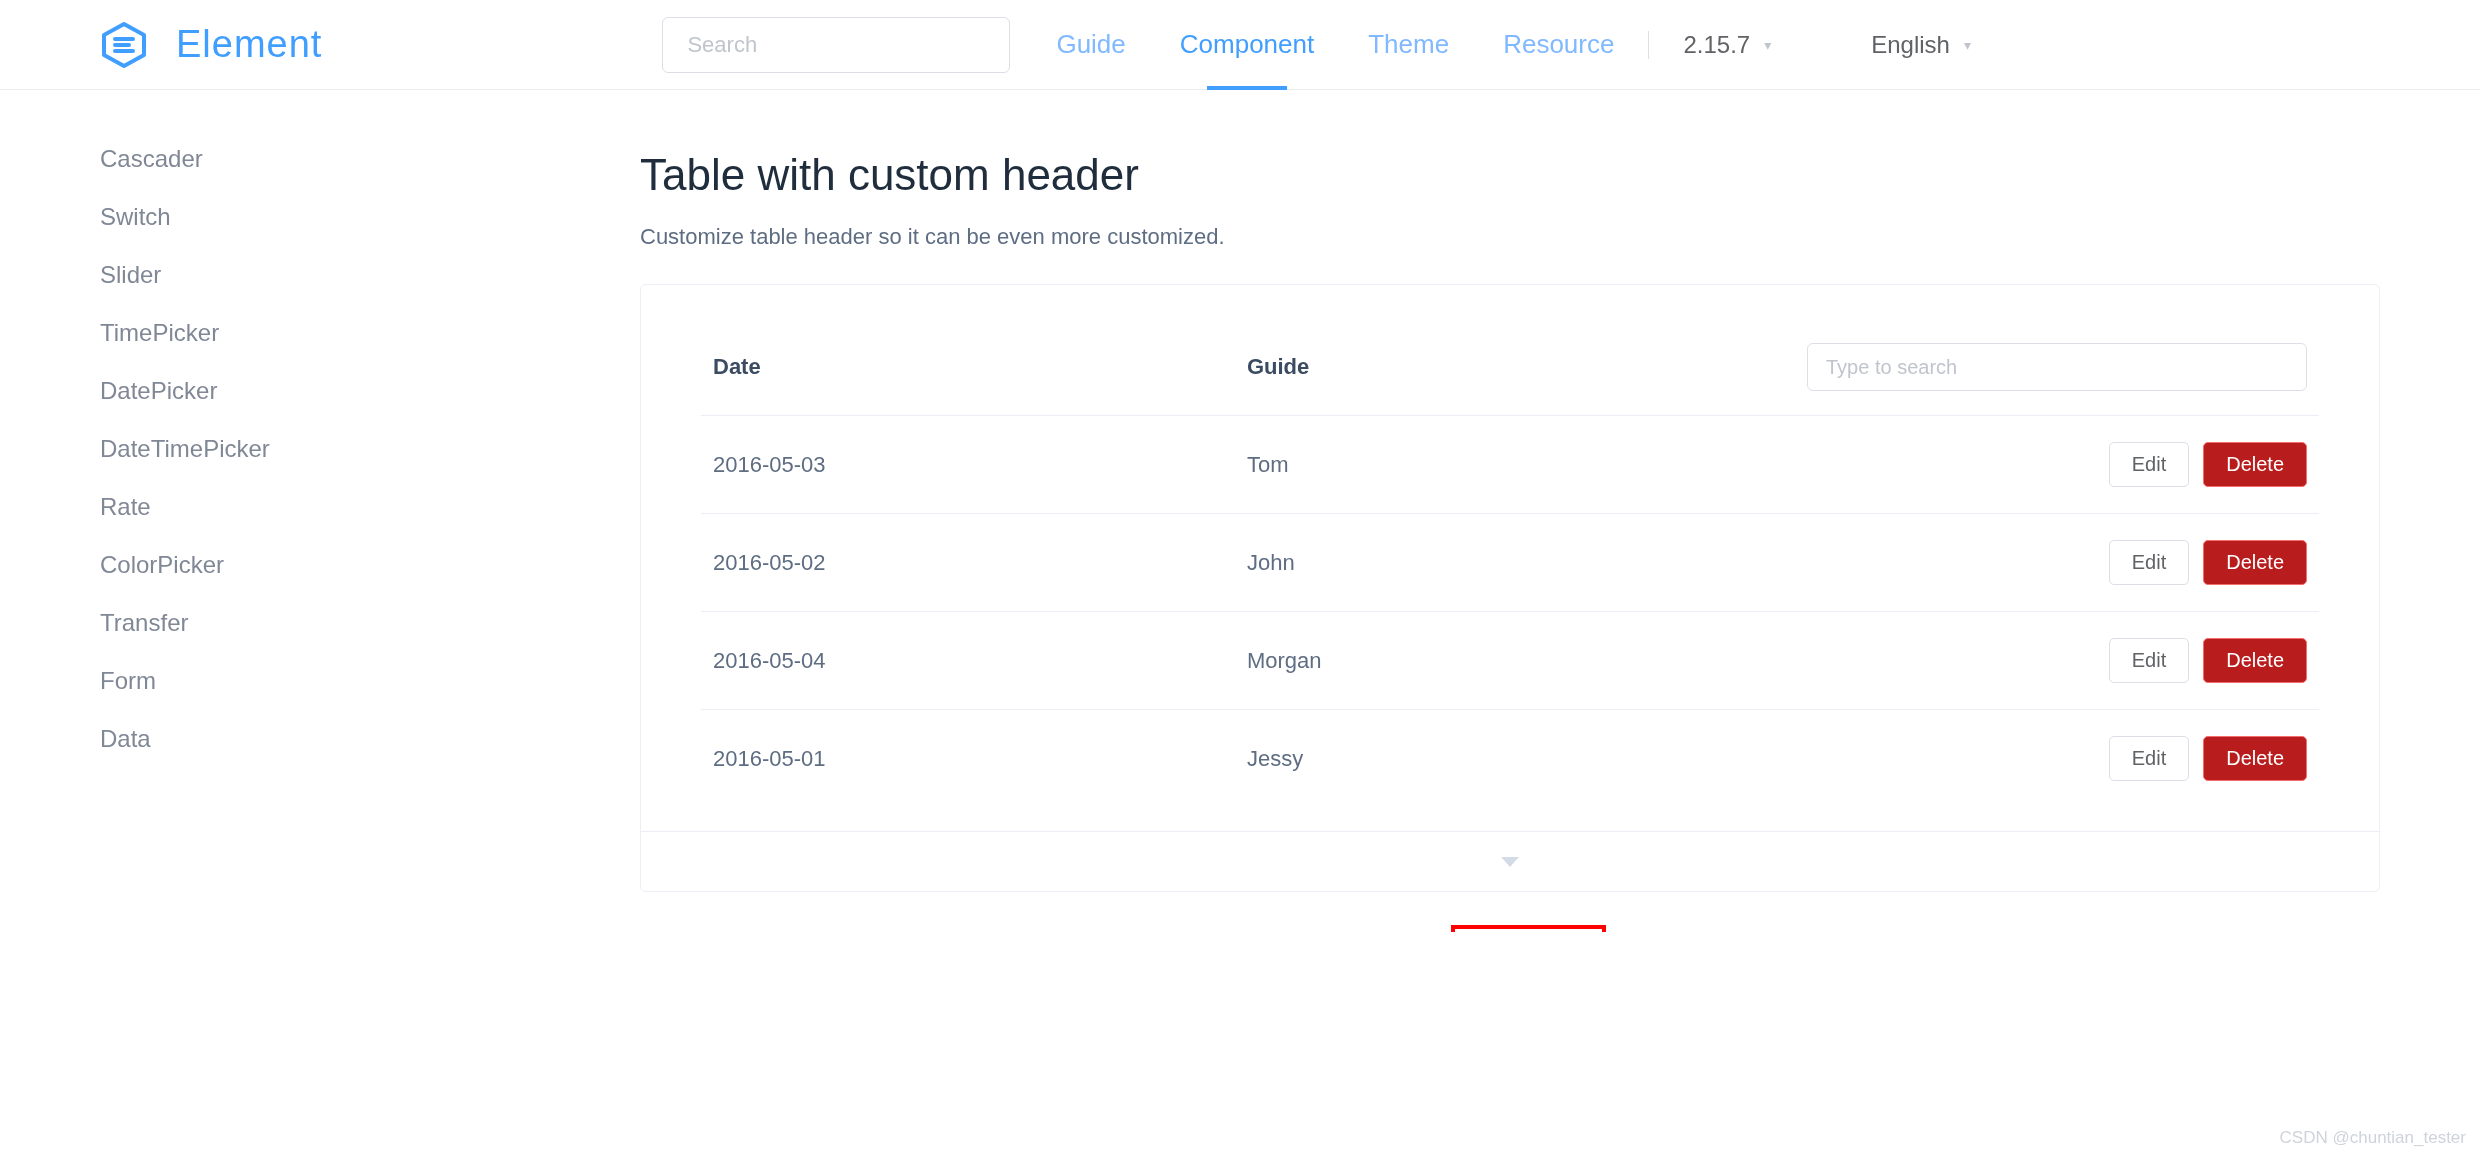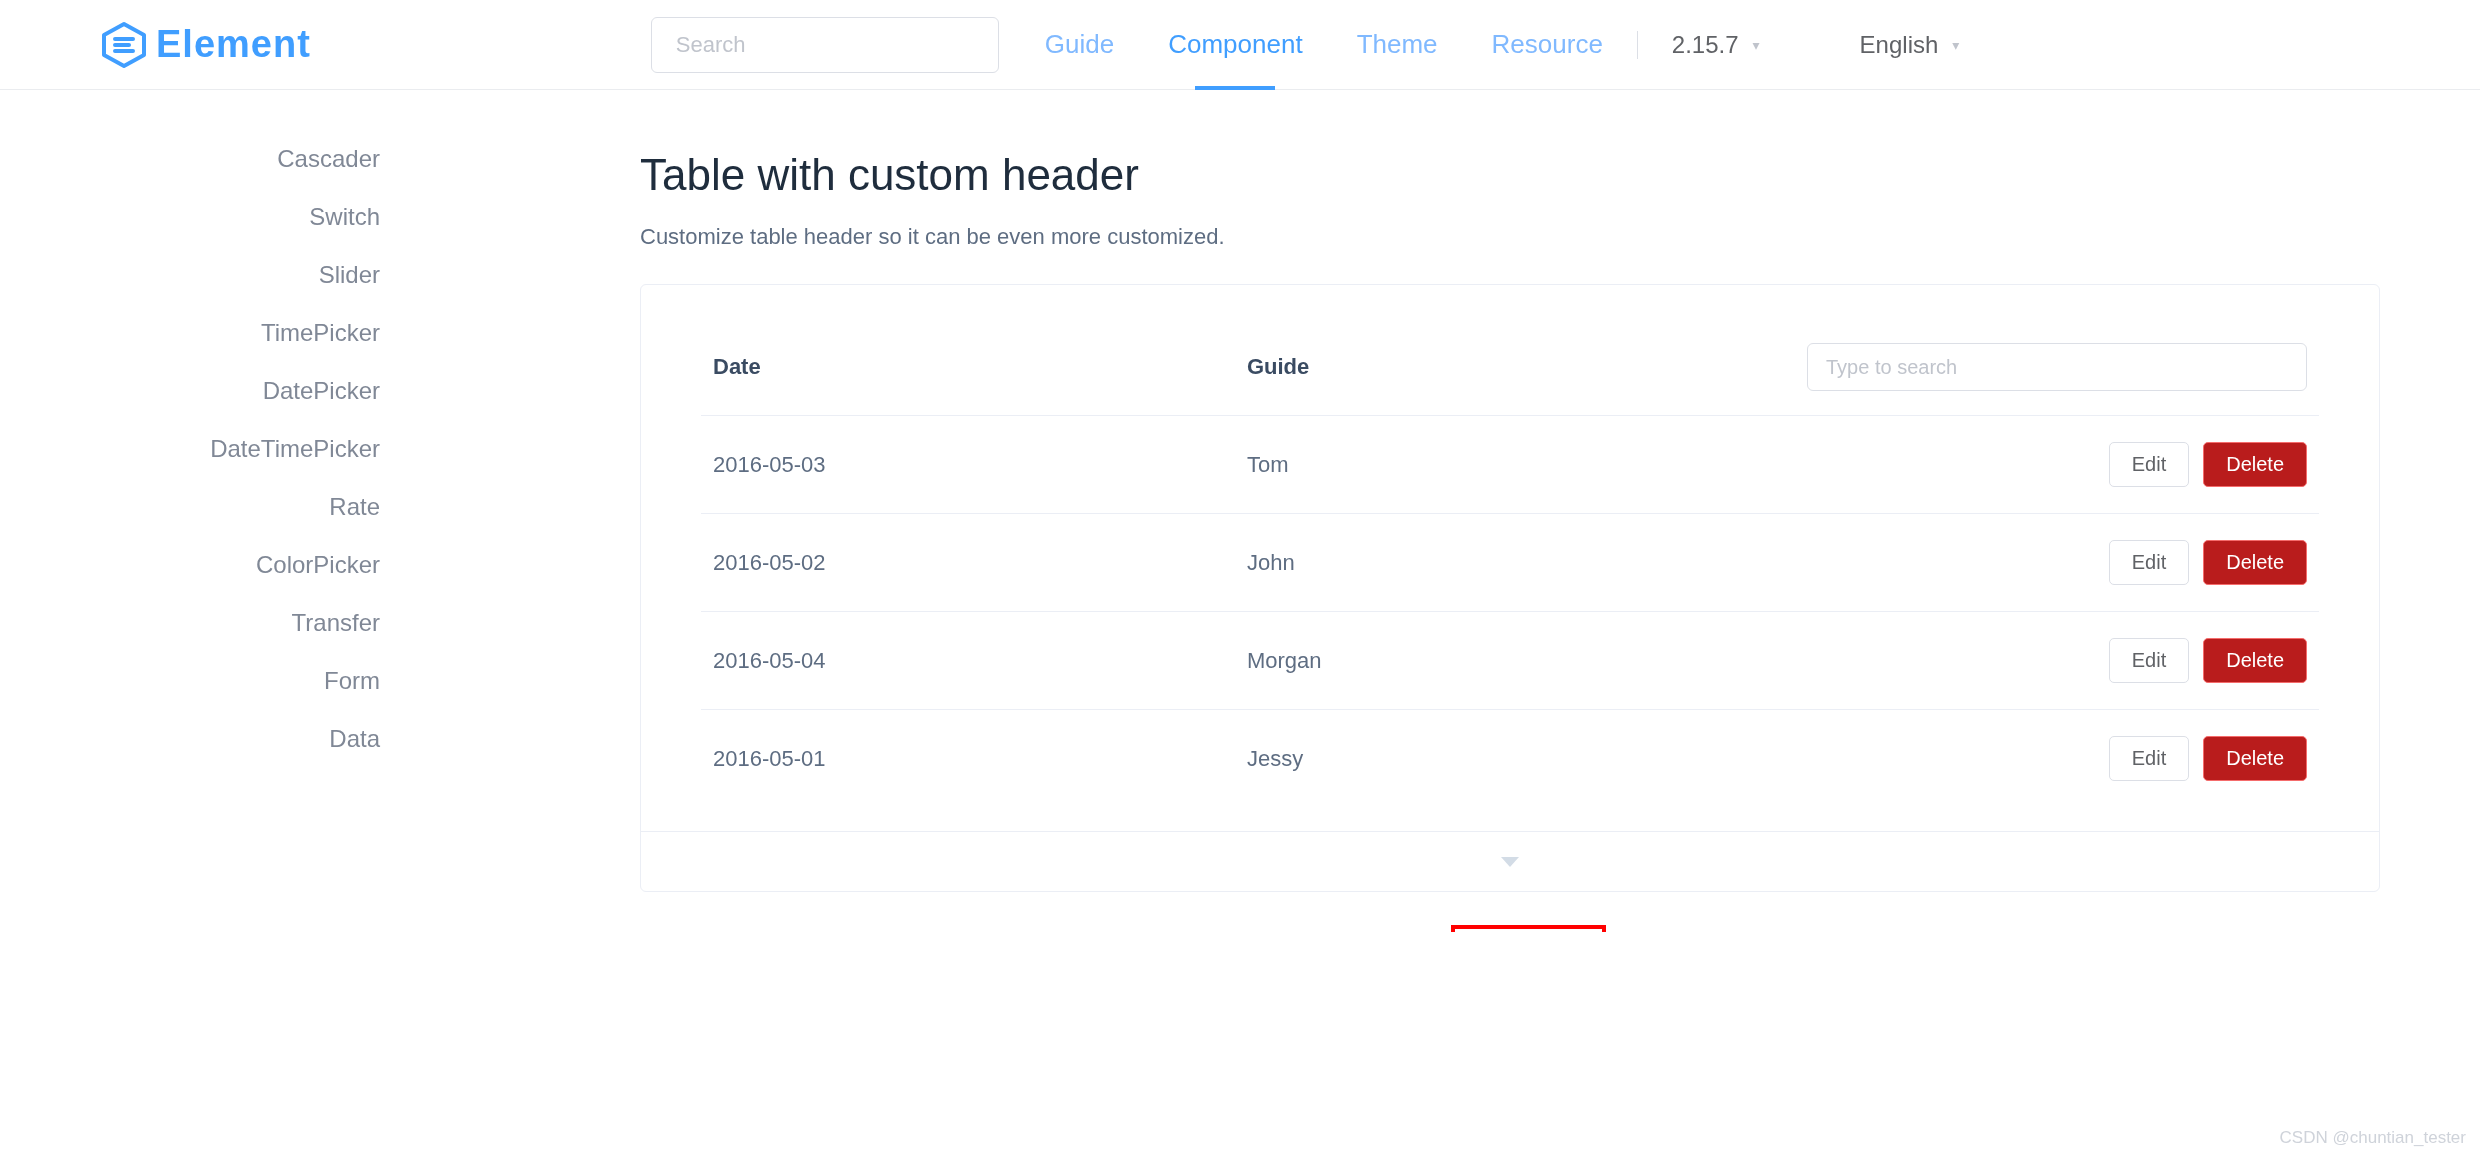--- a/index.html
+++ b/index.html
@@ -12,24 +12,24 @@
 .header {
   display: flex;
   align-items: center;
   height: 90px;
   padding: 0 40px 0 100px;
   border-bottom: 1px solid #eaecef;
 }
 .logo {
   display: flex;
   align-items: center;
-  gap: 8px;
+  gap: 28px;
   color: #409eff;
   font-size: 38px;
-  font-weight: 700;
+  font-weight: 400;
   letter-spacing: 1px;
   justify-content: space-between;
 }
 .logo svg { width: 48px; height: 48px; }
 .search-wrap { margin-left: 340px; }
 .search-input {
   width: 348px;
   height: 56px;
   border: 1px solid #dcdfe6;
   border-radius: 6px;
@@ -72,21 +72,20 @@
 .sidebar {
   width: 380px; flex-shrink: 0;
   padding-left: 100px;
 }
 .sidebar a {
   display: block;
   font-size: 24px;
   color: #808896;
   padding: 15px 0;
   text-decoration: none;
-  text-align: right;
 }
 .content { flex: 1; padding: 20px 100px 40px 260px; }
 .title {
   font-size: 44px;
   font-weight: 400;
   color: #1f2d3d;
   margin-bottom: 24px;
 }
 .desc {
   font-size: 22px;

